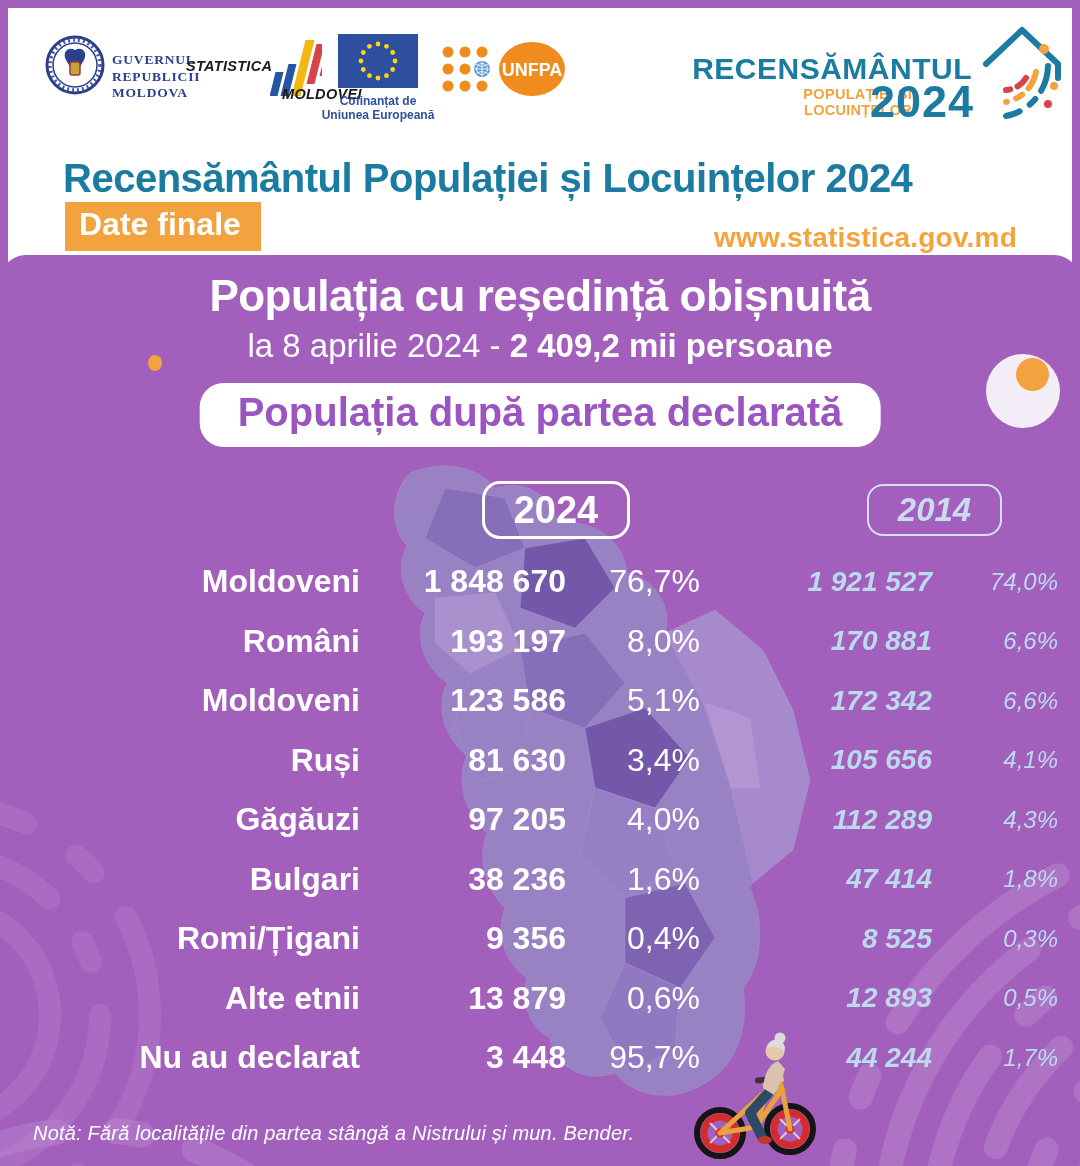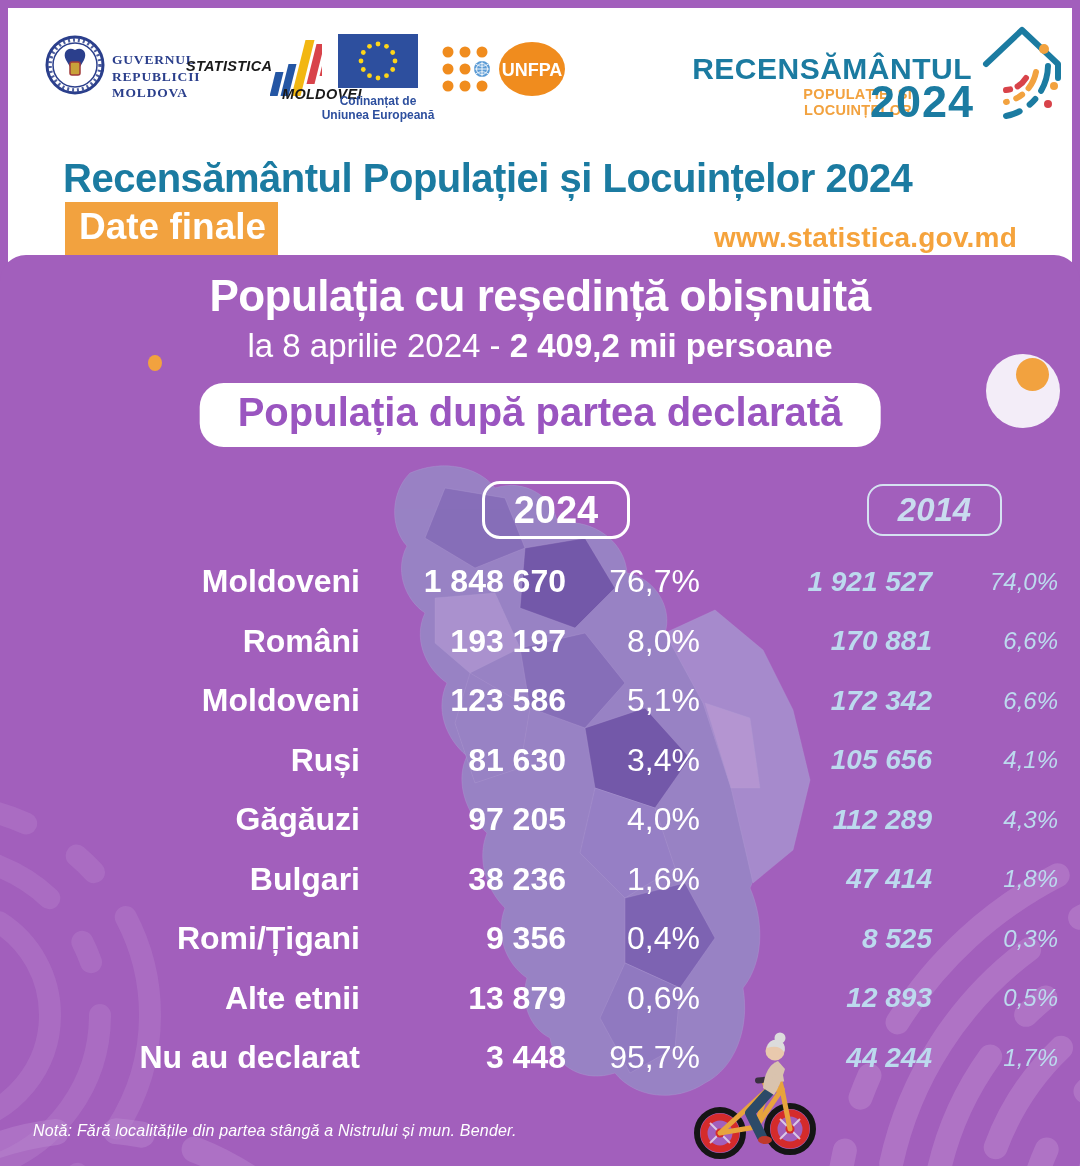--- a/index.html
+++ b/index.html
@@ -37,22 +37,22 @@
   .census-year{
     position:absolute;right:98px;top:68px;
     color:#1b7ba1;font-weight:bold;font-size:45px;letter-spacing:1px;
   }
   .page-title{
     position:absolute;left:55px;top:136px;width:990px;
     color:#1b7ba1;font-weight:bold;font-size:40px;letter-spacing:-.5px;white-space:nowrap;margin-top:12px;
   }
   .date-badge{
     position:absolute;left:57px;top:194px;
-    background:#f2a23f;color:#ffffff;font-weight:bold;font-size:37px;
-    padding:4px 12px 8px 14px;
+    background:#f2a23f;color:#ffffff;font-weight:bold;font-size:32px;
+    padding:4px 20px 8px 14px;
   }
   .website{
     position:absolute;right:55px;top:214px;
     color:#f5a33c;font-weight:bold;font-size:28px;letter-spacing:.2px;
   }
 
   
   .panel{
     position:absolute;left:0;top:255px;width:1080px;height:911px;
     background:#a25fbc;border-radius:26px 26px 0 0;overflow:hidden;
@@ -101,21 +101,21 @@
     height:59.5px;align-items:center;
   }
   .row > div{text-align:right;white-space:nowrap;}
   .c-label{color:#ffffff;font-weight:bold;font-size:32px;}
   .c-v24{color:#ffffff;font-weight:bold;font-size:32px;}
   .c-p24{color:#ffffff;font-size:32px;}
   .c-v14{color:#bcdaee;font-weight:bold;font-style:italic;font-size:28px;}
   .c-p14{color:#bcdaee;font-style:italic;font-size:24px;}
   .note{
     position:absolute;left:33px;top:867px;
-    color:#ffffff;font-style:italic;font-size:16px;letter-spacing:.2px;
+    color:#ffffff;font-style:italic;font-size:20px;letter-spacing:.2px;
   }
   svg{display:block;}
 </style>
 </head>
 <body>
 
 <div class="header">
 
   <div class="abs" style="left:36px;top:26px;">
     <svg width="62" height="62" viewBox="0 0 62 62">

